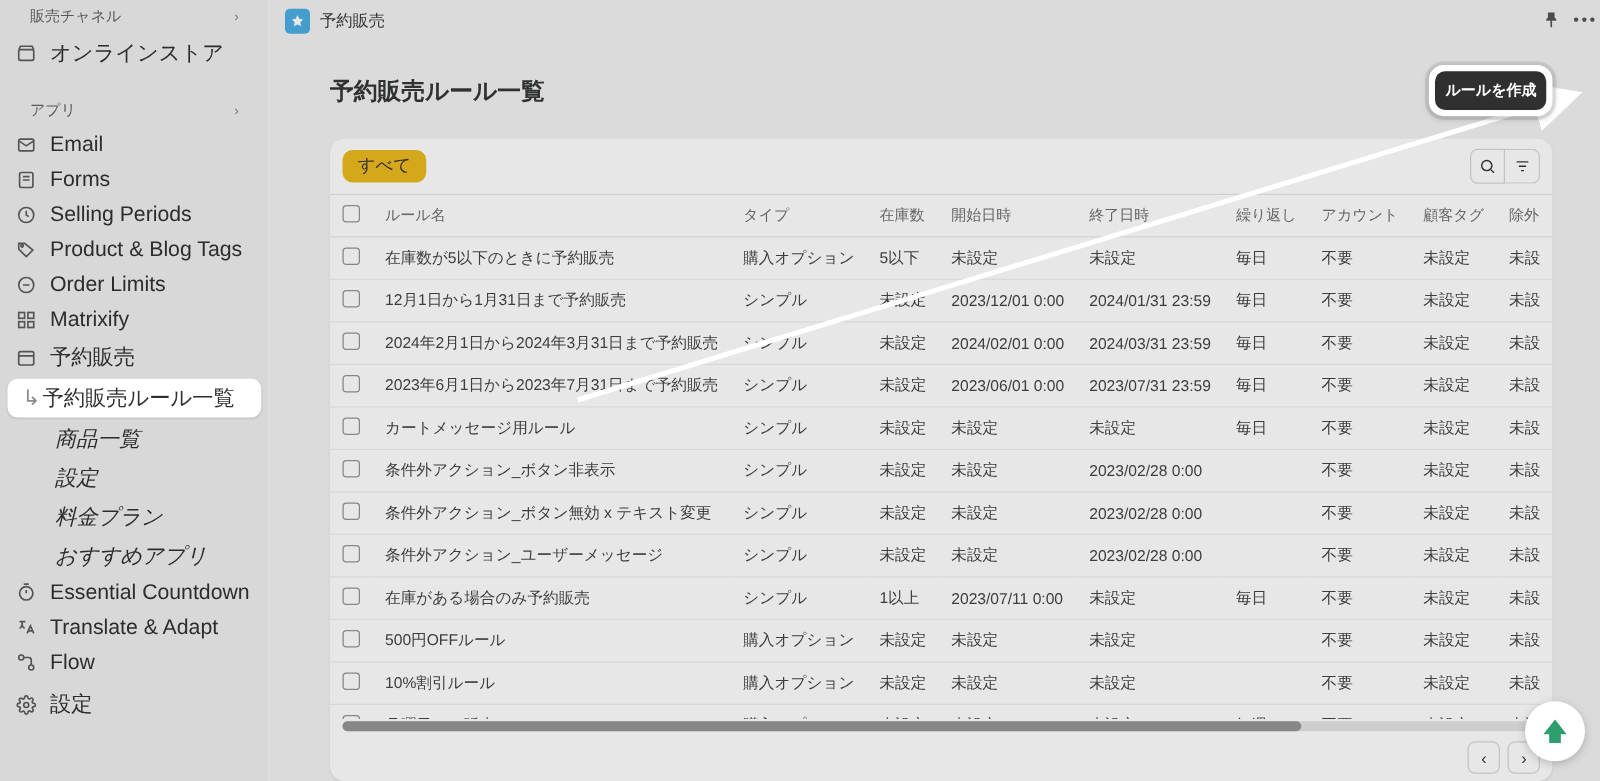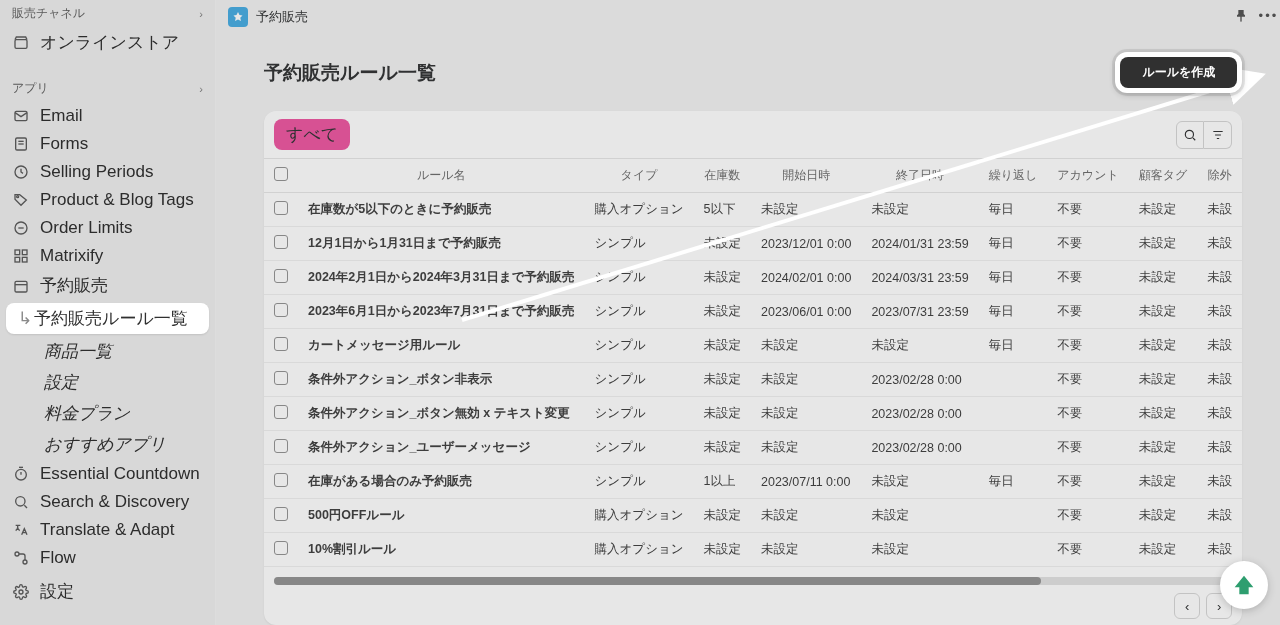--- a/index.html
+++ b/index.html
@@ -1,48 +1,48 @@
 <!DOCTYPE html>
 <html><head>
 <meta charset="utf-8">
 <style>
 * { margin: 0; padding: 0; box-sizing: border-box; }
 body { font-family: -apple-system, BlinkMacSystemFont, "Hiragino Sans", sans-serif; font-size: 13px; color: #202223; background: #f1f1f1; overflow: hidden; }
 .app { display: flex; width: 1280px; height: 625px; position: relative; }
 .sidebar { width: 216px; background: #ebebeb; border-right: 1px solid #ddd; overflow-y: auto; flex-shrink: 0; position: relative; }
 .sidebar::after { content: ""; position: absolute; inset: 0; background: rgba(0,0,0,0.08); pointer-events:none; }
-.sb-section-title { display:flex; align-items:center; justify-content:space-between; padding: 5px 12px; font-size: 12px; color: #616161; }
+.sb-section-title { display:flex; align-items:center; justify-content:space-between; padding: 5px 24px; font-size: 12px; color: #616161; }
 .sb-item { display: flex; align-items: center; gap: 10px; padding: 4px 12px; cursor: pointer; color: #303030; font-size: 17px; }
 .sb-item .ic { width: 18px; height: 18px; display:flex; align-items:center; justify-content:center; color:#5c5c5c; flex-shrink:0; }
 .sb-sub { padding-left: 44px; font-style: italic; }
 .sb-item.active-sub { background: #fff; border-radius: 8px; margin: 2px 6px; padding-left: 28px; position:relative; z-index:2; box-shadow: 0 1px 2px rgba(0,0,0,0.1); }
 .sb-item.active-sub::before { content:"↳"; position:absolute; left:12px; color:#8a8a8a; }
 .main { flex: 1; display:flex; flex-direction:column; position:relative; background:#f1f1f1; }
 .main-overlay { position:absolute; inset:0; background: rgba(120,120,120,0.18); pointer-events:none; z-index:1; }
 .topbar { display:flex; align-items:center; gap:8px; padding: 4px 12px; height: 34px; }
 .topbar .app-ic { width:20px; height:20px; background:#37a5e0; border-radius:4px; display:flex; align-items:center; justify-content:center; color:#fff; font-size:12px; }
 .topbar-right { margin-left:auto; display:flex; gap:10px; color:#444; }
 .content { padding: 18px 48px 0 48px; flex:1; overflow:hidden; display:flex; flex-direction:column; }
 .header-row { display:flex; align-items:center; justify-content:space-between; margin-bottom: 18px; }
 .page-title { font-size: 19px; font-weight: 700; }
 .create-btn-wrap { position:relative; z-index: 20; }
 .create-btn-border { background:#fff; padding:5px; border-radius:12px; box-shadow: 0 0 0 3px rgba(0,0,0,0.08), 0 2px 6px rgba(0,0,0,0.2); }
-.create-btn { background:#303030; color:#fff; border:none; border-radius:8px; padding: 7px 22px; font-size:12px; font-weight:600; cursor:pointer; }
+.create-btn { background:#303030; color:#fff; border:none; border-radius:8px; padding: 7px 8px; font-size:12px; font-weight:600; cursor:pointer; }
 .card { background:#fff; border-radius:12px; box-shadow: 0 1px 2px rgba(0,0,0,0.08); flex:1; display:flex; flex-direction:column; overflow:hidden; position:relative; }
 .tabs-row { display:flex; align-items:center; padding: 8px 10px; border-bottom: 1px solid #e5e5e5; }
-.tab { background:#ec4899; border-radius:8px; padding: 4px 12px; font-size:17px; cursor:pointer; }
+.tab { background:#eab308; border-radius:8px; padding: 4px 12px; font-size:14px; cursor:pointer; }
 .tabs-actions { margin-left:auto; display:flex; gap:0; }
 .icon-btn { width:28px; height:28px; border:1px solid #d4d4d4; background:#fff; display:flex; align-items:center; justify-content:center; cursor:pointer; font-size:14px; }
 .icon-btn:first-child { border-radius:6px 0 0 6px; }
 .icon-btn:last-child { border-radius:0 6px 6px 0; border-left:none; }
 .table-wrap { flex:1; overflow:auto; }
 table { width: 100%; border-collapse: collapse; font-size:12.5px; }
-th { text-align:center; padding: 8px 10px; font-weight:500; color:#616161; border-bottom:1px solid #e5e5e5; white-space:nowrap; font-size:12px; }
+th { text-align:left; padding: 8px 10px; font-weight:500; color:#616161; border-bottom:1px solid #e5e5e5; white-space:nowrap; font-size:12px; }
 td { padding: 8px 10px; border-bottom:1px solid #eeeeee; white-space:nowrap; color:#303030; }
-td.name { font-weight:700; }
+td.name { font-weight:400; }
 .cb { width:14px; height:14px; border:1.5px solid #8a8a8a; border-radius:3px; display:inline-block; }
 th:first-child, td:first-child { width: 32px; }
 .scrollbar-h { height:8px; background:#e0e0e0; margin: 2px 10px; border-radius:4px; position:relative; }
 .scrollbar-h::after{ content:""; position:absolute; left:0; top:0; bottom:0; width:80%; background:#8a8a8a; border-radius:4px; }
 .pager { display:flex; justify-content:flex-end; gap:6px; padding:6px 10px; }
 .pager-btn { width:26px; height:26px; border:1px solid #d4d4d4; border-radius:6px; background:#fff; display:flex; align-items:center; justify-content:center; cursor:pointer; }
 .arrow-svg { position:absolute; top:50px; left:236px; width:840px; height:280px; z-index:10; pointer-events:none; }
 .chat-bubble { position:absolute; bottom:16px; right:22px; width:48px; height:48px; border-radius:50%; background:#fff; box-shadow:0 2px 8px rgba(0,0,0,0.2); display:flex; align-items:center; justify-content:center; z-index:5; }
 .chat-bubble svg { width:28px; height:28px; }
 .chev { font-size:11px; color:#808080; }
@@ -157,29 +157,20 @@
     <div id="apps2-list">
         <div class="sb-item">
           <span class="ic">
             <svg viewBox="0 0 24 24" width="16" height="16" fill="none" stroke="currentColor" stroke-width="2">
               <circle cx="12" cy="13" r="8"></circle>
               <path d="M12 9v4"></path>
               <path d="M9 2h6"></path>
             </svg>
           </span>
           <span>Essential Countdown</span>
-        </div>
-        <div class="sb-item">
-          <span class="ic">
-            <svg viewBox="0 0 24 24" width="16" height="16" fill="none" stroke="currentColor" stroke-width="2">
-              <circle cx="11" cy="11" r="7"></circle>
-              <path d="M21 21l-4-4"></path>
-            </svg>
-          </span>
-          <span>Search &amp; Discovery</span>
         </div>
         <div class="sb-item">
           <span class="ic">
             <svg viewBox="0 0 24 24" width="16" height="16" fill="none" stroke="currentColor" stroke-width="2">
               <path d="M4 5h7M7 5v3c0 3-3 5-3 5m3-5c0 3 3 5 3 5M13 19l4-9 4 9m-7-3h6"></path>
             </svg>
           </span>
           <span>Translate &amp; Adapt</span>
         </div>
         <div class="sb-item">

